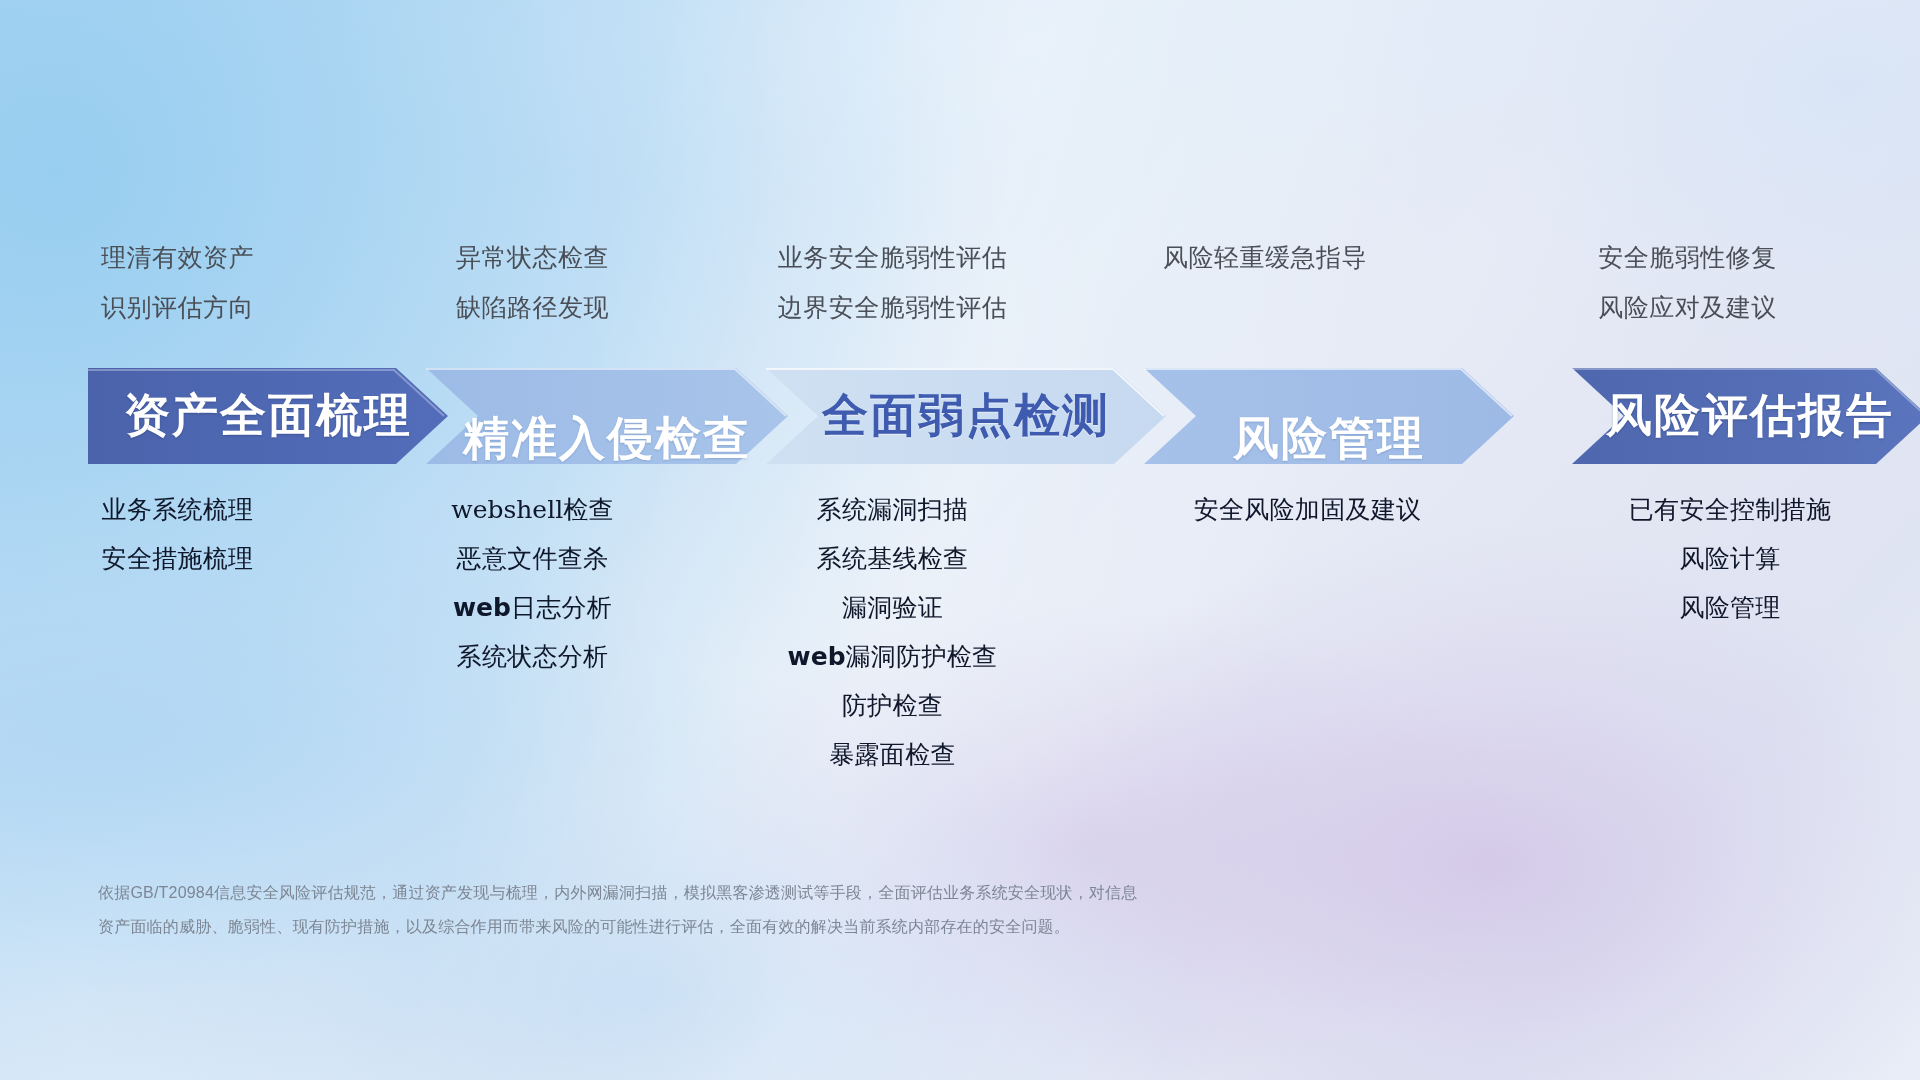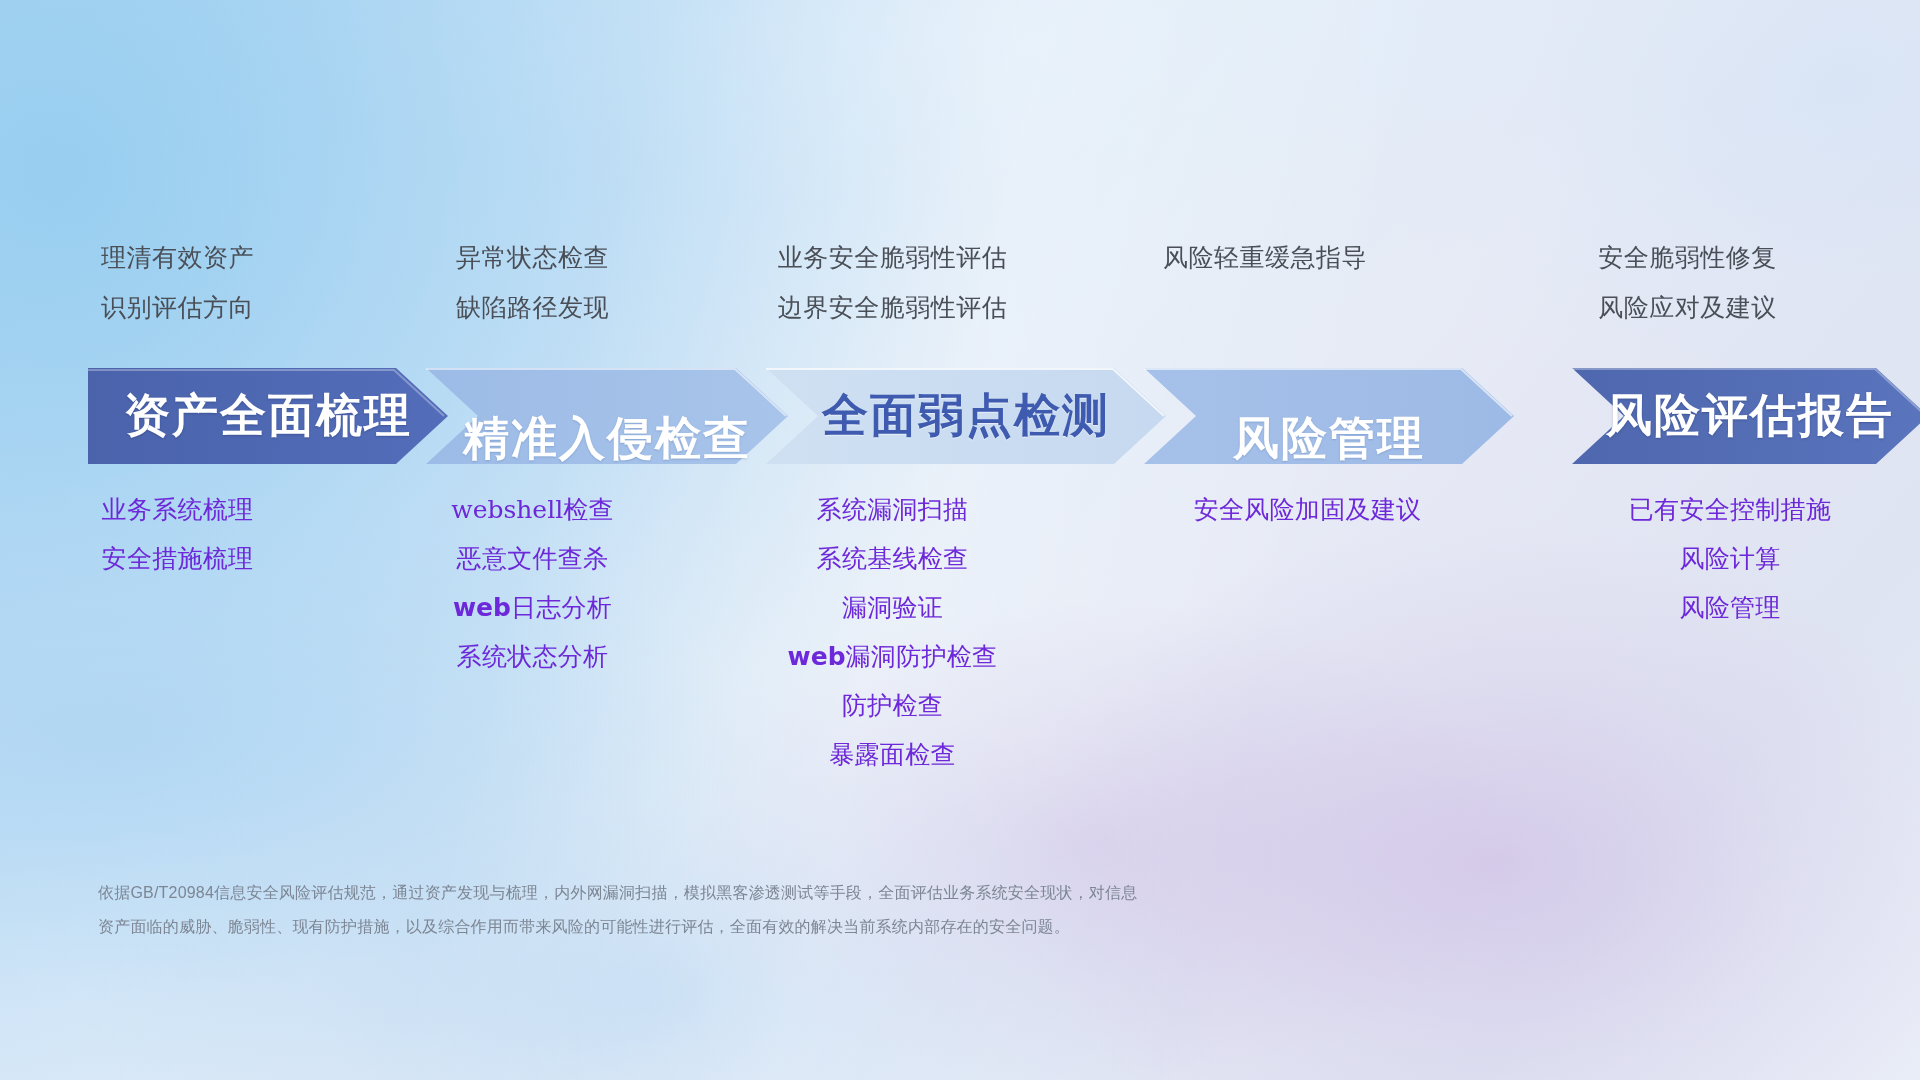--- a/index.html
+++ b/index.html
@@ -119,21 +119,21 @@
   
   .bottom-row {
     position: absolute;
     left: 0; top: 485px;
     width: 1920px;
     display: flex;
     align-items: flex-start;
   }
   .bot-line {
     font-size: 25px;
-    color: #6d28d9;
+    color: #0f172a;
     line-height: 49px;
     white-space: nowrap;
     letter-spacing: 0.3px;
   }
   .bot-line .lat {
     font-family: "DejaVu Sans", "Liberation Sans", sans-serif;
     font-weight: 600;
     letter-spacing: 0;
     text-align: center;
   }

